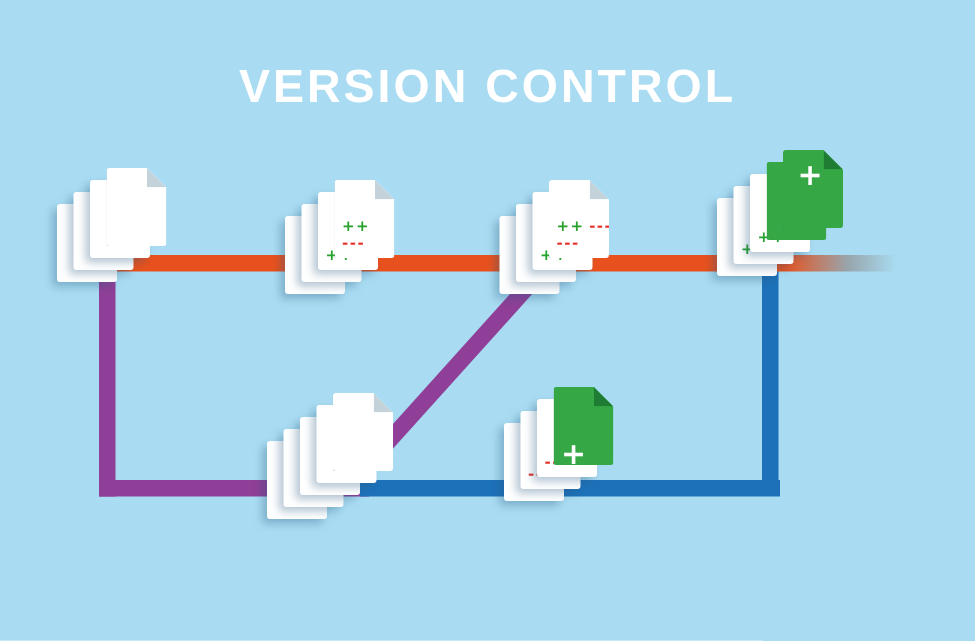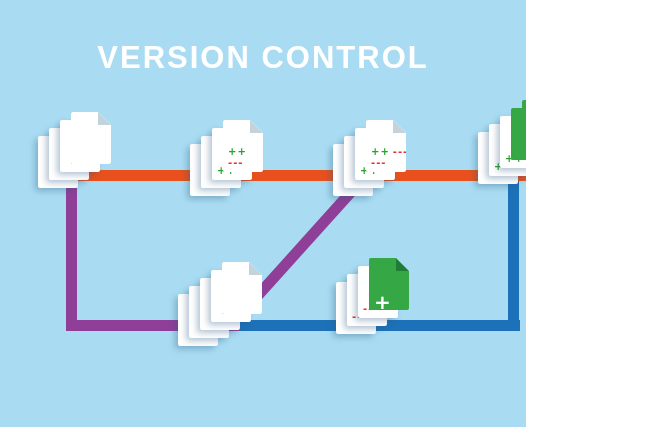--- a/index.html
+++ b/index.html
@@ -1,18 +1,18 @@
 <!DOCTYPE html>
 <html style="--background: #a9dcf2; --main-branch: #e8511d; --branch-purple: #8f3f97; --branch-blue: #1d71b8; --added: #27a22d; --removed: #e6332a; --file-green: #35a845; --file-green-dark: #1e7c33; --fold-gray: #c4d2da;"><head>
 <meta charset="utf-8">
 <style>
   html,body{margin:0;padding:0;}
   .canvas{
     position:relative;
-    width:526px;height:427px;
+    width:650px;height:427px;
     background:var(--background,#a9dcf2);
     overflow:hidden;
     font-family:"Liberation Sans",sans-serif;
   }
   .title{
     position:absolute;top:40px;left:0;width:100%;
     text-align:center;
     color:#fff;
     font-size:31px;font-weight:700;letter-spacing:2px;
     z-index:3;margin:0;

